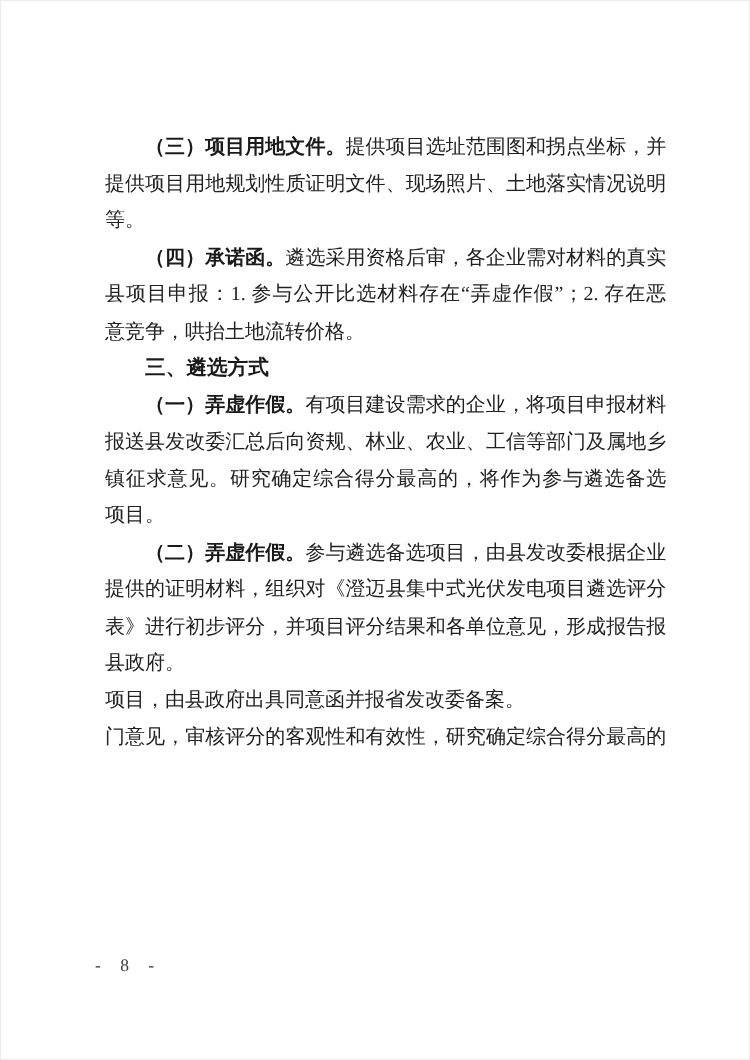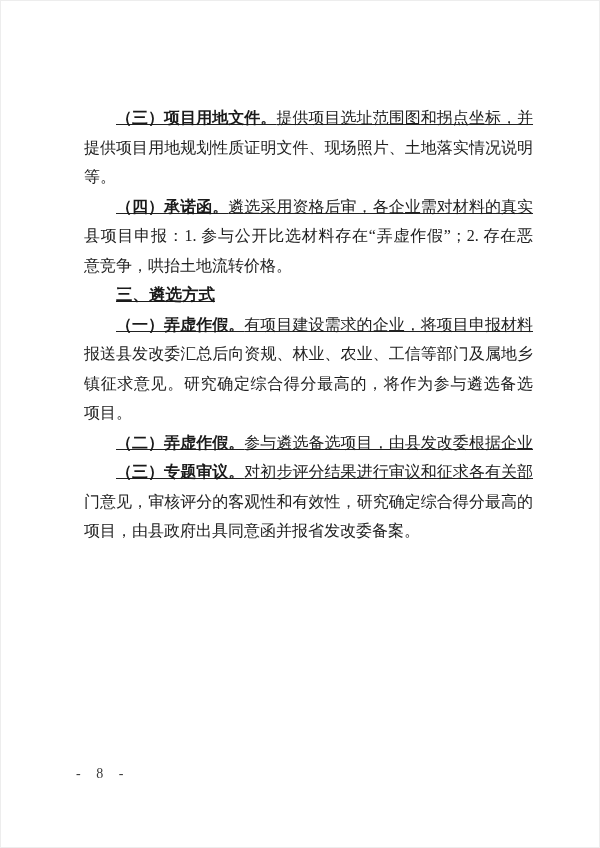--- a/index.html
+++ b/index.html
@@ -24,21 +24,20 @@
     width: 449px;
   }
   .line {
     height: 29.5px;
     line-height: 29.5px;
     font-size: 16px;
     color: #212121;
   }
   .line.indent {
     padding-left: 32px;
-    text-decoration: underline;
   }
   .line.justify {
     text-align: justify;
     text-align-last: justify;
   }
   .line.heading {
     font-family: "Liberation Sans", "DejaVu Sans", sans-serif;
     font-weight: bold;
     font-size: 16.5px;
     color: #1a1a1a;
@@ -67,18 +66,20 @@
       <div class="line"><span class="seg">等。</span></div>
       <div class="line indent justify"><span class="seg bold">（四）承诺函。</span><span class="seg">遴选采用资格后审，各企业需对材料的真实</span></div>
       <div class="line justify"><span class="seg">县项目申报：1. 参与公开比选材料存在“弄虚作假”；2. 存在恶</span></div>
       <div class="line"><span class="seg">意竞争，哄抬土地流转价格。</span></div>
       <div class="line indent heading"><span class="seg bold">三、遴选方式</span></div>
       <div class="line indent justify"><span class="seg bold">（一）弄虚作假。</span><span class="seg">有项目建设需求的企业，将项目申报材料</span></div>
       <div class="line justify"><span class="seg">报送县发改委汇总后向资规、林业、农业、工信等部门及属地乡</span></div>
       <div class="line justify"><span class="seg">镇征求意见。研究确定综合得分最高的，将作为参与遴选备选</span></div>
       <div class="line"><span class="seg">项目。</span></div>
       <div class="line indent justify"><span class="seg bold">（二）弄虚作假。</span><span class="seg">参与遴选备选项目，由县发改委根据企业</span></div>
-      <div class="line indent justify"><span class="seg bold">（三）专题审议。</span><span class="seg">对初步评分结果进行审议和征求各有关部</span></div>
+      <div class="line justify"><span class="seg">提供的证明材料，组织对《澄迈县集中式光伏发电项目遴选评分</span></div>
+      <div class="line justify"><span class="seg">表》进行初步评分，并项目评分结果和各单位意见，形成报告报</span></div>
+      <div class="line"><span class="seg">县政府。</span></div>
+      <div class="line"><span class="seg">项目，由县政府出具同意函并报省发改委备案。</span></div>
       <div class="line justify"><span class="seg">门意见，审核评分的客观性和有效性，研究确定综合得分最高的</span></div>
-      <div class="line"><span class="seg">项目，由县政府出具同意函并报省发改委备案。</span></div>
     </div>
   <div class="page-number">- 8 -</div>
 </div>
 
 </body></html>

